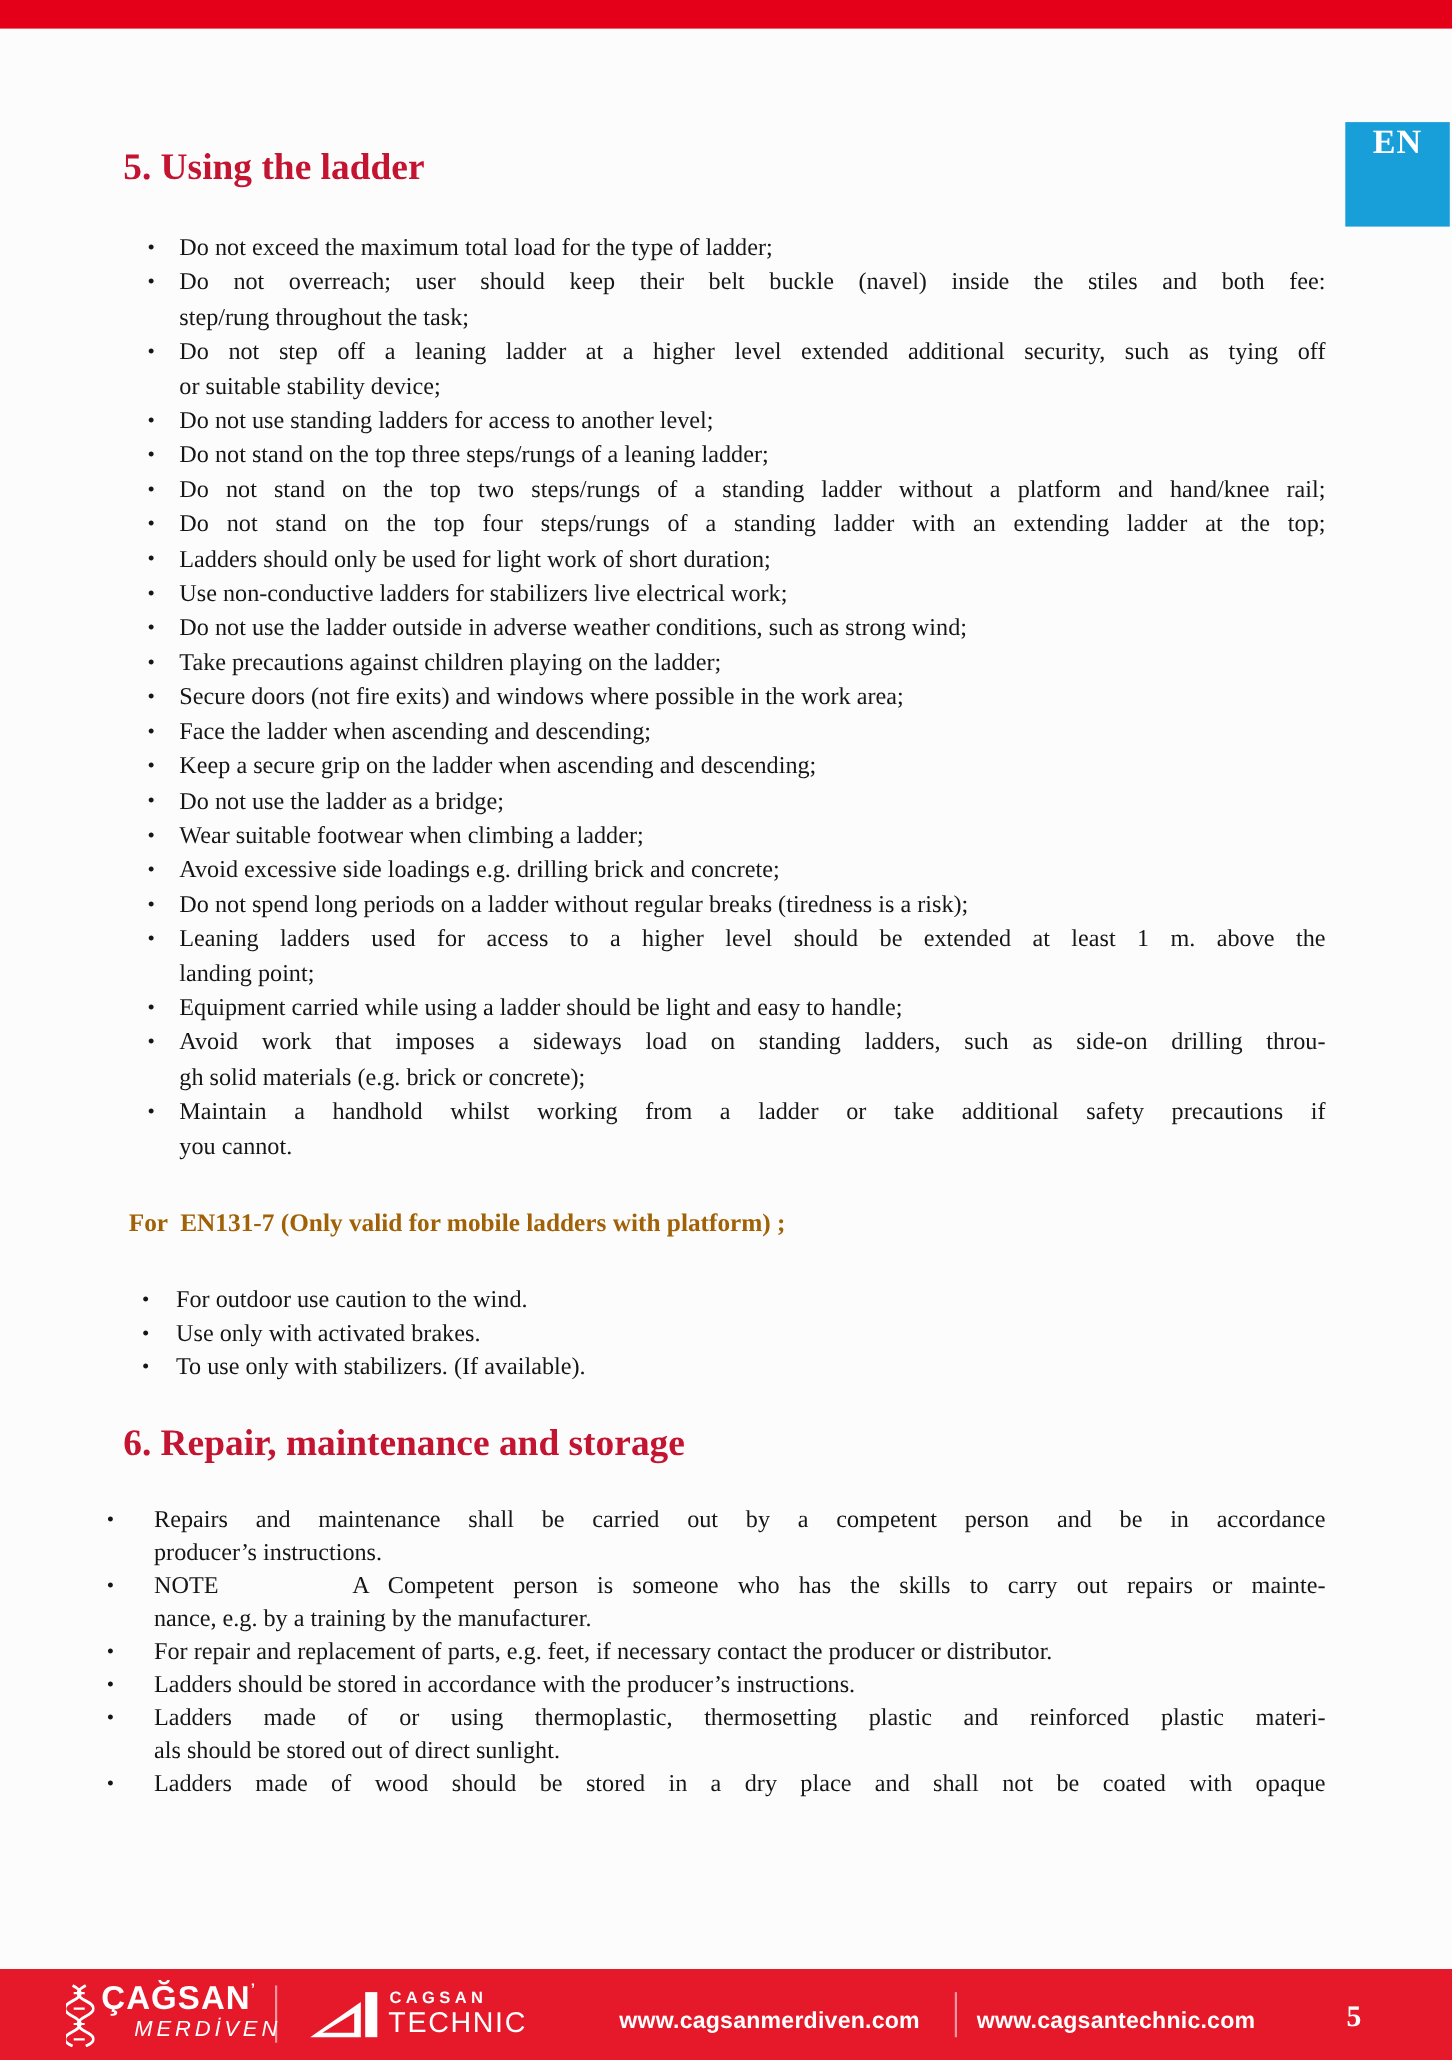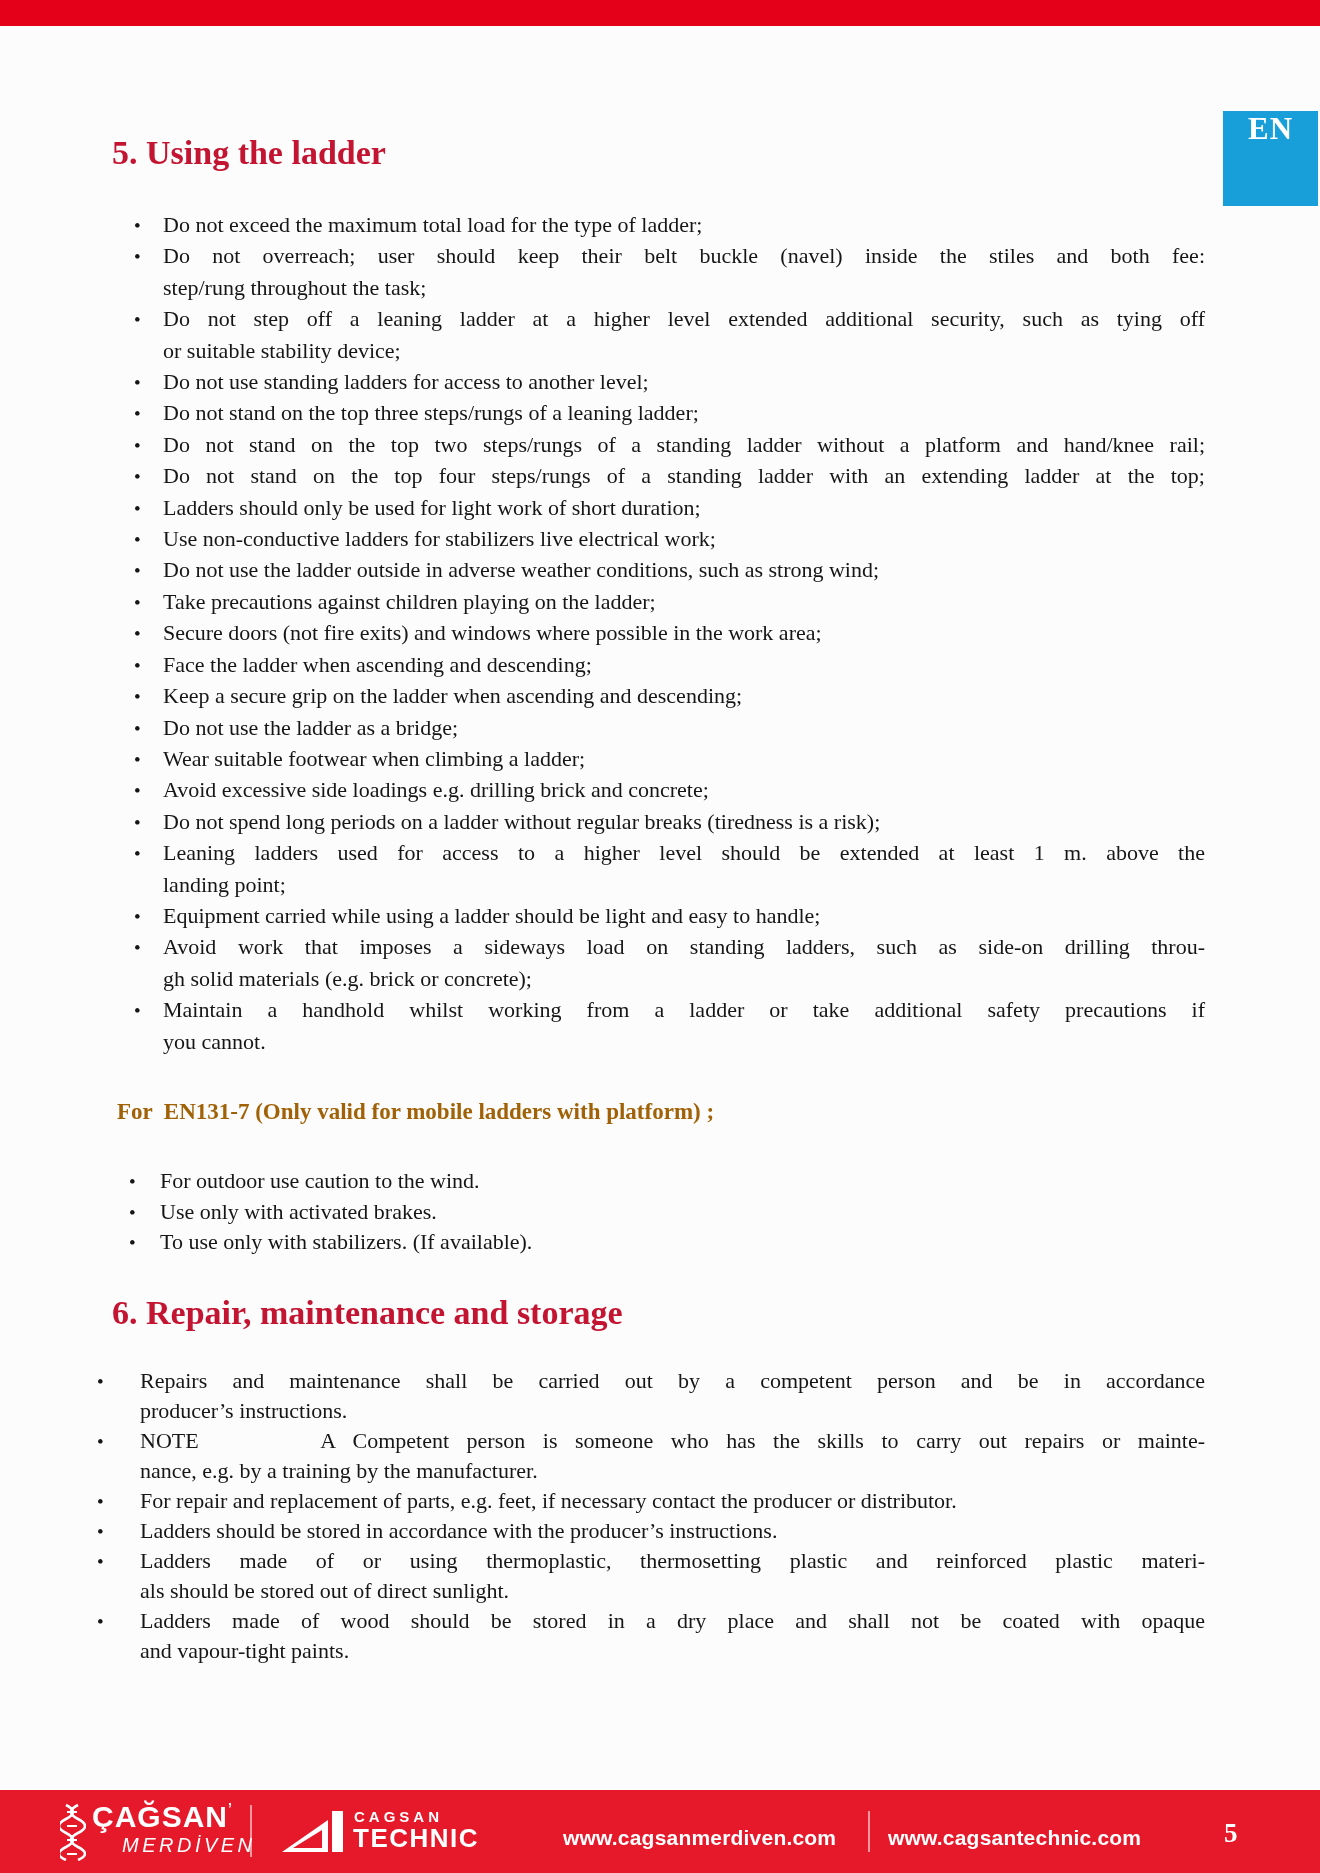--- a/index.html
+++ b/index.html
@@ -73,21 +73,21 @@
   .footer-divider{
     width:2px;background:rgba(255,255,255,.55);
   }
   .div1{left:250px;top:15px;height:52px;}
   .div2{left:868px;top:21px;height:41px;}
   .technic-icon{left:282px;top:21px;}
   .technic-top{
     left:354px;top:18px;font-size:15px;font-weight:bold;letter-spacing:4px;
   }
   .technic-bottom{
-    left:353px;top:33px;font-size:26px;font-weight:bold;letter-spacing:1.5px;
+    left:353px;top:33px;font-size:26px;font-weight:normal;letter-spacing:1.5px;
   }
   .url{
     top:36px;font-size:21px;font-weight:bold;letter-spacing:.2px;color:#ffffff;text-decoration:none;
   }
   .url1{left:563px;}
   .url2{left:888px;}
   .page-number{
     left:1224px;top:28px;font-size:27px;font-weight:bold;
     font-family:"Liberation Serif",serif;
   }
@@ -235,21 +235,20 @@
       <div class="line">Ladders should be stored in accordance with the producer’s instructions.</div>
     </div>
     <div class="bullet-item">
       <span class="dot">•</span>
       <div class="line full">Ladders made of or using thermoplastic, thermosetting plastic and reinforced plastic materi-</div>
       <div class="line">als should be stored out of direct sunlight.</div>
     </div>
     <div class="bullet-item">
       <span class="dot">•</span>
       <div class="line full">Ladders made of wood should be stored in a dry place and shall not be coated with opaque</div>
-      <div class="line">and vapour-tight paints.</div>
     </div>
   </div>
 
 <div class="footer">
   <svg class="abs dna-icon" width="26" height="58" viewBox="0 0 26 58">
     <path d="M6 2 Q20 9 6 16 Q-8 23 6 30 Q20 37 6 44 Q-8 51 6 57" fill="none" stroke="#ffffff" stroke-width="2.6"></path>
     <path d="M18 2 Q4 9 18 16 Q32 23 18 30 Q4 37 18 44 Q32 51 18 57" fill="none" stroke="#ffffff" stroke-width="2.6"></path>
     <line x1="7" y1="9" x2="17" y2="9" stroke="#ffffff" stroke-width="2"></line>
     <line x1="7" y1="23" x2="17" y2="23" stroke="#ffffff" stroke-width="2"></line>
     <line x1="7" y1="37" x2="17" y2="37" stroke="#ffffff" stroke-width="2"></line>

